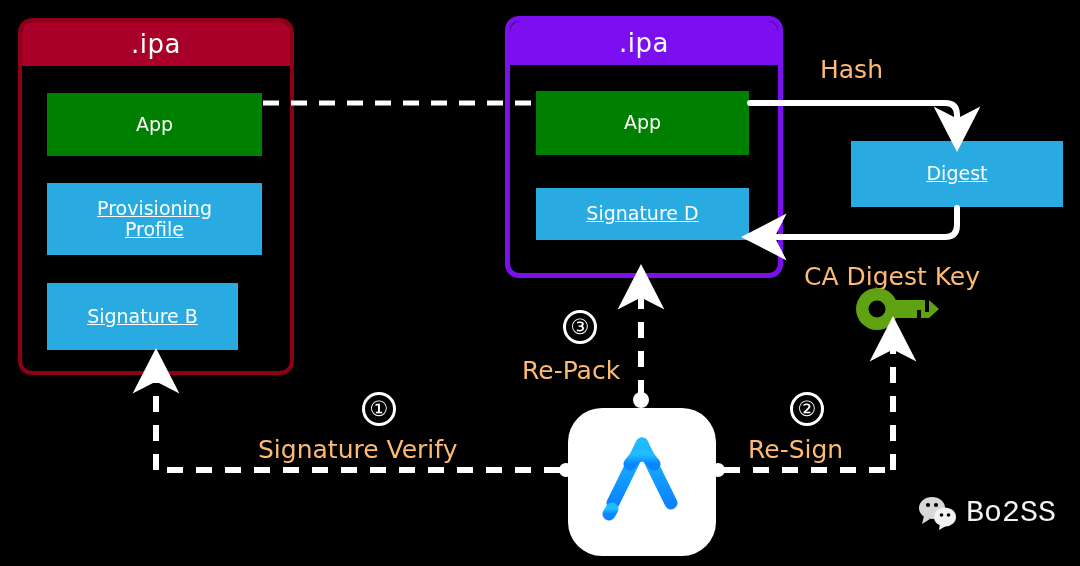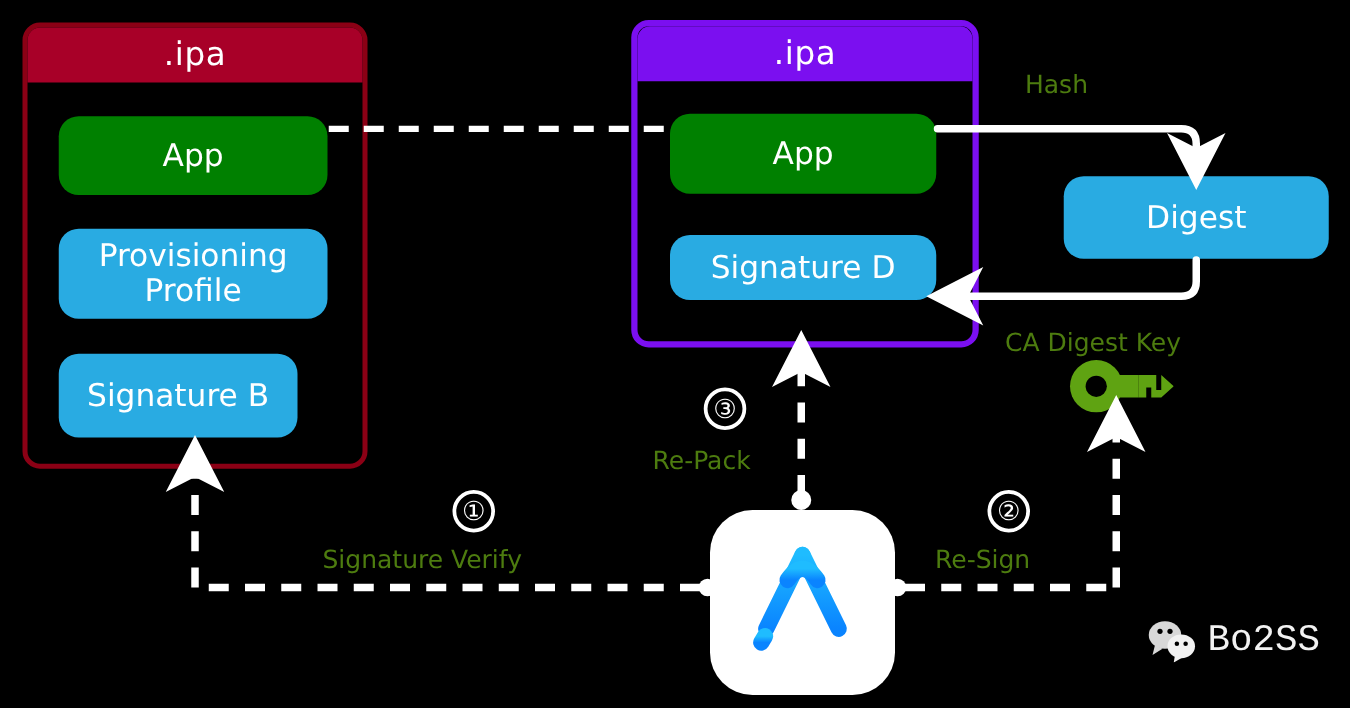--- a/index.html
+++ b/index.html
@@ -41,39 +41,39 @@
     color: #ffffff;
     font-size: 26px;
     letter-spacing: 0.5px;
   }
   .ipa-header.red    { background: #A80028; }
   .ipa-header.purple { background: #7B0FF0; }
 
   
   .node {
     position: absolute;
-    border-radius: 16px;
+    border-radius: 0;
     display: flex;
     align-items: center;
     justify-content: center;
     text-align: center;
     color: #ffffff;
-    font-size: 25px;
+    font-size: 19px;
     line-height: 1.12;
     box-sizing: border-box;
     padding: 2px 6px;
   }
   .node.green { background: #008000; }
-  .node.blue  { background: #29ABE2; }
+  .node.blue  { background: #29ABE2; text-decoration: underline; }
 
   
   .label {
     position: absolute;
-    color: #4d7c0f;
-    font-size: 20px;
+    color: #fdba74;
+    font-size: 25px;
     white-space: nowrap;
   }
 
   
   .step-circle {
     position: absolute;
     width: 34px;
     height: 34px;
     border: 3px solid #ffffff;
     border-radius: 50%;

